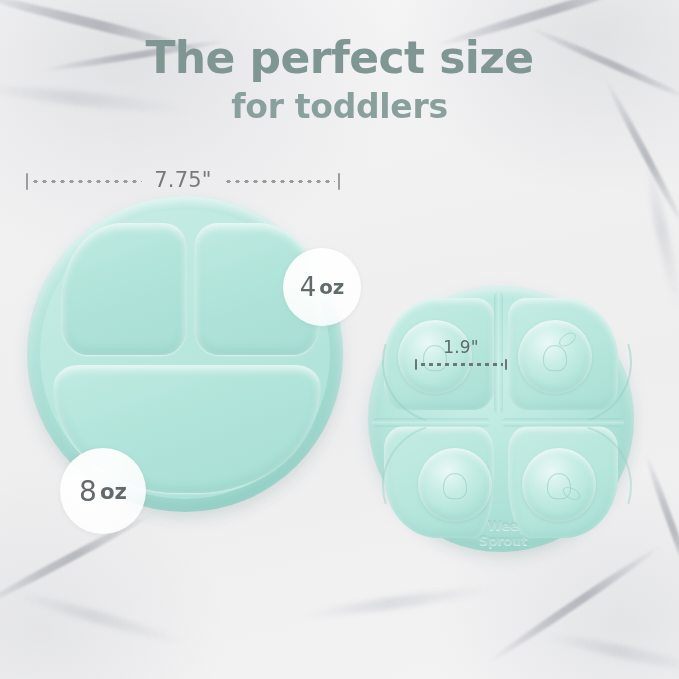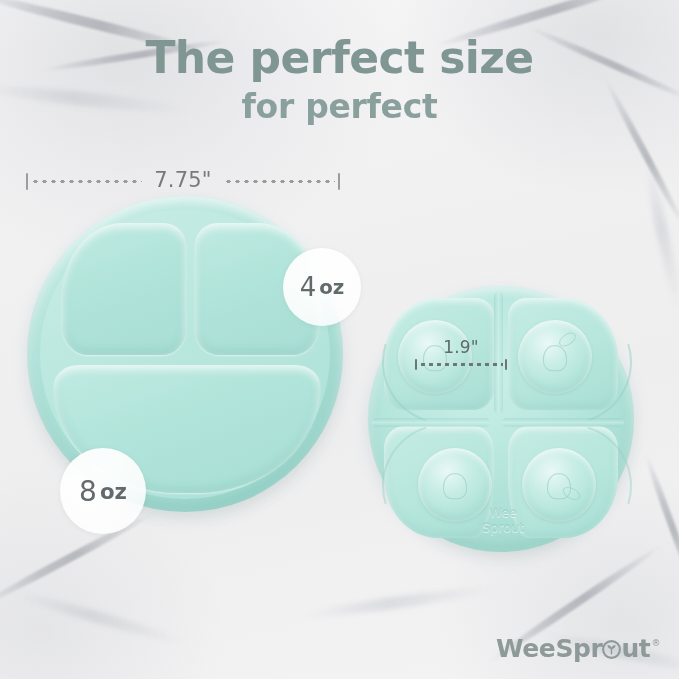--- a/index.html
+++ b/index.html
@@ -250,28 +250,28 @@
   }
   .arc-line {
     position: absolute;
     border: 2px solid rgba(150,208,198,0.50);
     border-radius: 50%;
     z-index: 12;
   }
   #emboss-logo {
     position: absolute;
     left: 455px;
-    top: 505px;
+    top: 518px;
     width: 96px;
     height: 42px;
     z-index: 15;
     text-align: center;
     font-size: 13px;
     line-height: 15px;
-    font-weight: normal;
+    font-weight: bold;
     color: rgba(168,216,207,0.82);
     text-shadow: 0 1px 0 rgba(255,255,255,0.55), 0 -1px 0 rgba(130,190,180,0.30);
     letter-spacing: -0.2px;
   }
 
   
   #measure-cup {
     position: absolute;
     left: 415px;
     top: 338px;
@@ -382,21 +382,21 @@
   <div class="vein-soft" style="left:588px; top:230px; width:150px; height:12px; transform:rotate(78deg);"></div>
   <div class="vein" style="left:-34px; top:556px; width:200px; height:8px;  transform:rotate(-28deg);"></div>
   <div class="vein-soft" style="left:10px;  top:612px; width:180px; height:12px; transform:rotate(16deg);"></div>
   <div class="vein" style="left:470px; top:600px; width:210px; height:8px;  transform:rotate(-34deg);"></div>
   <div class="vein-soft" style="left:540px; top:646px; width:170px; height:13px; transform:rotate(12deg);"></div>
   <div class="vein" style="left:596px; top:520px; width:150px; height:7px;  transform:rotate(70deg);"></div>
   <div class="vein-soft" style="left:300px; top:596px; width:200px; height:12px; transform:rotate(-8deg);"></div>
 
   <div id="heading-block">
     <div id="title-line1">The perfect size</div>
-    <div id="title-line2">for perfect</div>
+    <div id="title-line2">for toddlers</div>
   </div>
 
   <div id="measure-width">
     <span class="cap"></span>
     <span class="dots"></span>
     <span id="measure-width-label">7.75"</span>
     <span class="dots"></span>
     <span class="cap"></span>
   </div>
 
@@ -457,27 +457,14 @@
 
   <div class="badge" id="badge-4oz">
     <span>4</span>
     <span class="badge-unit">oz</span>
   </div>
   <div class="badge" id="badge-8oz">
     <span>8</span>
     <span class="badge-unit">oz</span>
   </div>
 
-  <div id="brand-logo">
-    <span>WeeSpr</span>
-    <span id="brand-sprout-mark">
-      <svg viewBox="0 0 24 24" width="19" height="19" aria-hidden="true">
-        <circle cx="12" cy="12" r="10.6" fill="none" stroke="#8d9a97" stroke-width="2.6"></circle>
-        <path d="M12 17.4 L12 10.2" fill="none" stroke="#8d9a97" stroke-width="1.9" stroke-linecap="round"></path>
-        <path d="M12 11.2 C8.4 11.2 6.9 8.8 6.9 6.2 C9.9 6.2 12 8.0 12 11.2 Z" fill="#8d9a97"></path>
-        <path d="M12 11.2 C15.6 11.2 17.1 8.8 17.1 6.2 C14.1 6.2 12 8.0 12 11.2 Z" fill="#8d9a97"></path>
-      </svg>
-    </span>
-    <span>ut</span>
-    <span id="brand-reg">®</span>
-  </div>
 
 </div>
 
 </body></html>

